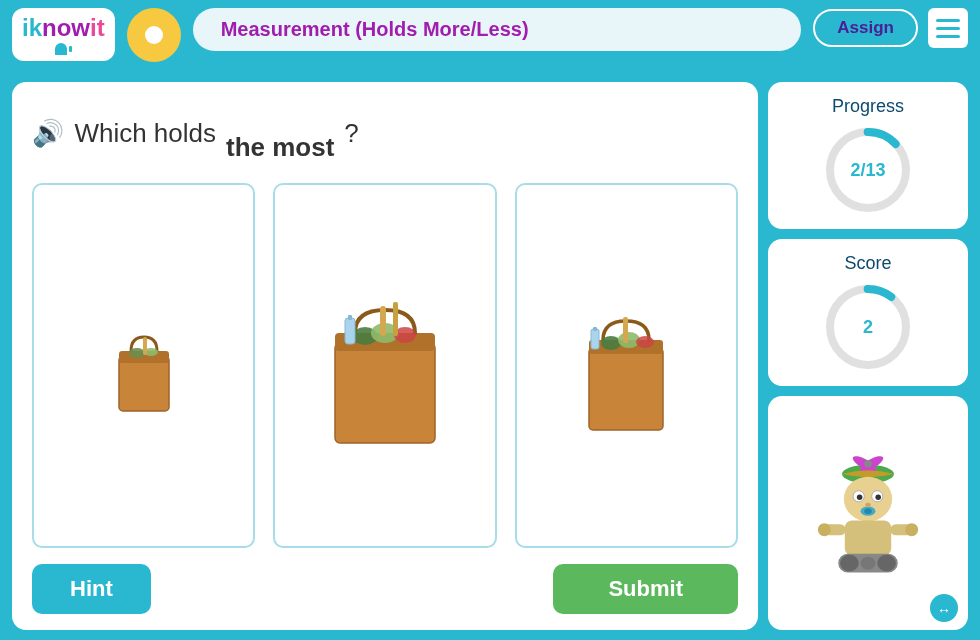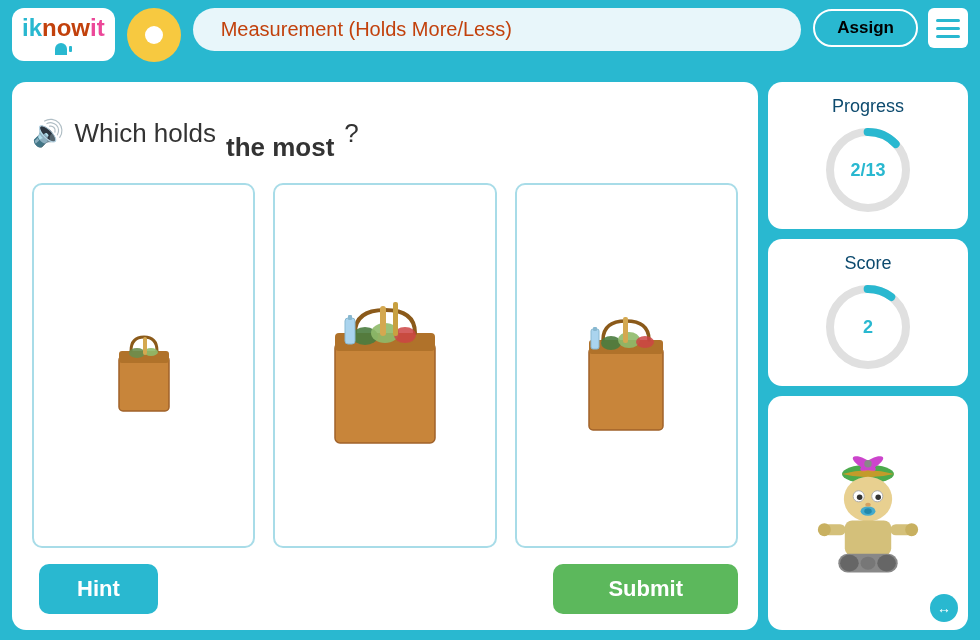--- a/index.html
+++ b/index.html
@@ -44,33 +44,34 @@
       height: 18px;
       background: white;
       border-radius: 50%;
     }
     .lesson-title-bar {
       background: #e8f6fa;
       border-radius: 30px;
       padding: 10px 28px;
       flex: 1;
       font-size: 20px;
-      color: #c2410c;
-      display: flex;
-      align-items: center;
+      color: #a21caf;
+      display: flex;
+      align-items: center;
+      font-weight: bold;
     }
     .header-right {
       display: flex;
       align-items: center;
       gap: 10px;
     }
     .assign-btn {
       border: 2.5px solid white;
       border-radius: 20px;
-      color: #000000;
+      color: #4c1d95;
       background: transparent;
       padding: 7px 22px;
       font-size: 17px;
       font-weight: bold;
       cursor: pointer;
     }
     .hamburger-btn {
       background: white;
       border: none;
       border-radius: 6px;
@@ -167,21 +168,20 @@
     }
     .hint-btn {
       background: #29b8d0;
       color: white;
       font-size: 22px;
       font-weight: bold;
       border: none;
       border-radius: 10px;
       padding: 12px 38px;
       cursor: pointer;
-      margin-left: 7px;
     }
     .submit-btn {
       background: #5cb85c;
       color: white;
       font-size: 22px;
       font-weight: bold;
       border: none;
       border-radius: 10px;
       padding: 12px 55px;
       cursor: pointer;
@@ -267,21 +267,21 @@
       height: 130px;
     }
   </style>
 </head>
 <body>
 
 <div class="header">
   <div class="logo-box">
     <div style="display:flex;align-items:baseline;gap:0;">
       <span style="font-size:24px;font-weight:900;color:#29b8d0;">ik</span>
-        <span style="font-size:24px;font-weight:900;color:#c2410c;">now</span>
+        <span style="font-size:24px;font-weight:900;color:#a21caf;">now</span>
         <span style="font-size:24px;font-weight:700;color:#ec4899;">it</span>
     </div>
     <div style="display:flex;align-items:center;gap:2px;margin-top:1px;">
       <div style="width:12px;height:12px;background:#29b8d0;border-radius:50% 50% 0 0;"></div>
       <div style="width:3px;height:6px;background:#29b8d0;border-radius:1px;"></div>
     </div>
   </div>
 
   <div class="lesson-icon">
     <div class="lesson-icon-inner"></div>

